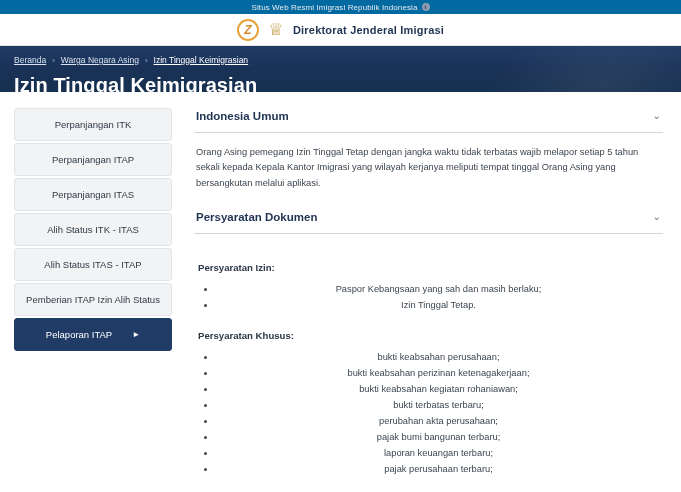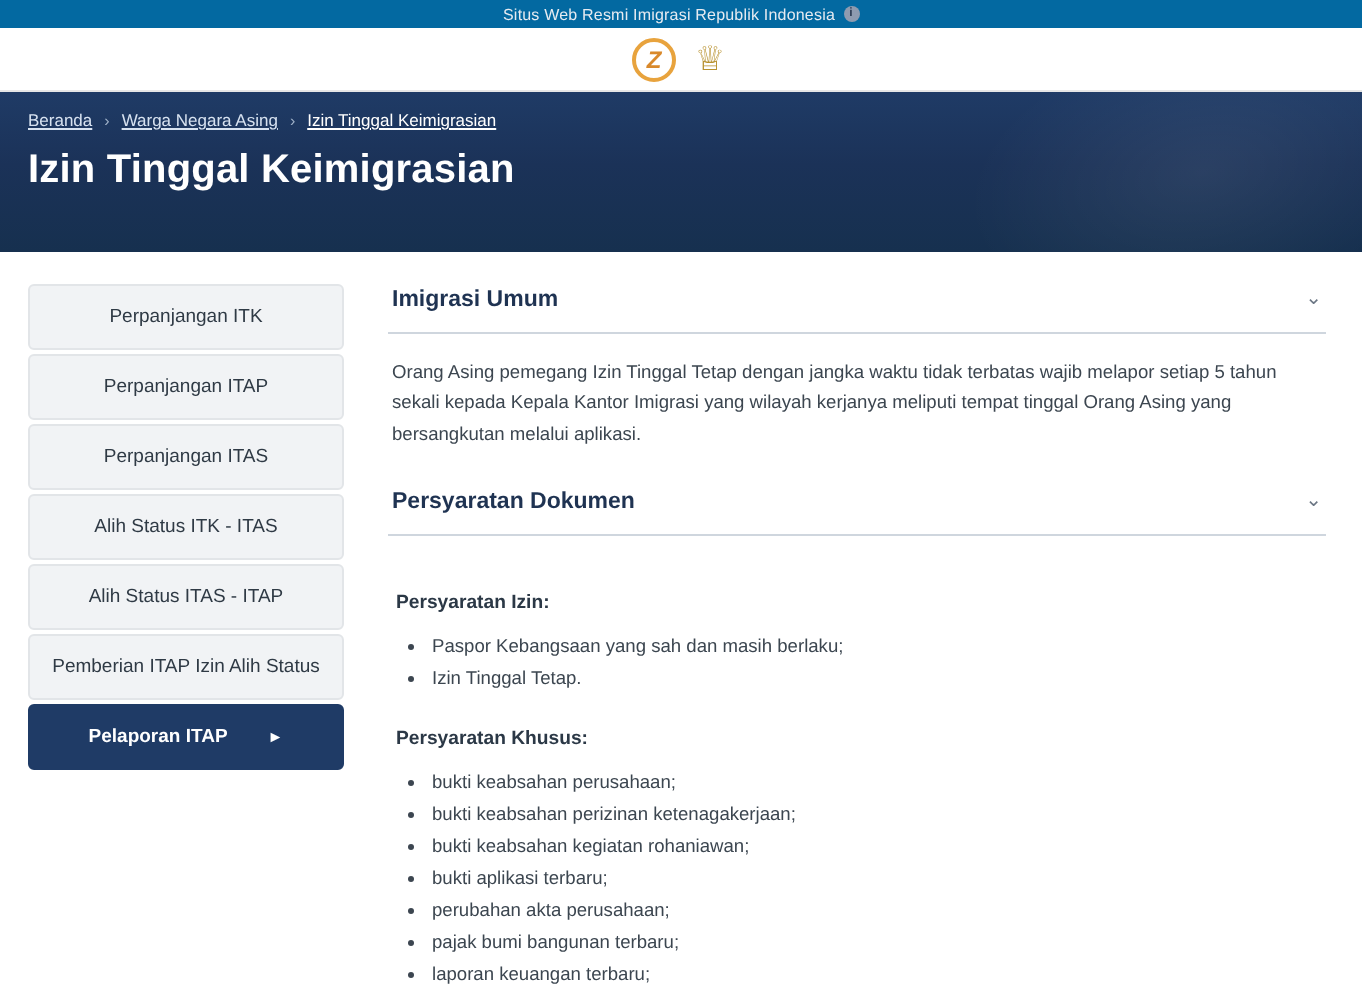--- a/index.html
+++ b/index.html
@@ -76,21 +76,21 @@
     color: #1f3352;
     font-weight: bold;
     letter-spacing: .2px;
   }
   
   .hero {
     background: linear-gradient(180deg, #1f3b66 0%, #1b3258 45%, #16304f 100%);
     position: relative;
     overflow: hidden;
     padding: 6px 0 0 0;
-    height: 80px;
+    height: 46px;
   }
   .hero:after {
     content: "";
     position: absolute;
     right: -40px; top: -30px;
     width: 240px; height: 140px;
     background: radial-gradient(ellipse at center, rgba(255,255,255,.07) 0%, rgba(255,255,255,0) 70%);
     transform: rotate(-12deg);
   }
   .breadcrumb {
@@ -139,21 +139,21 @@
     margin-bottom: 2px;
     cursor: pointer;
     display: flex;
     align-items: center;
     justify-content: center;
   }
   .side-item.active {
     background: #1f3b66;
     border-color: #1f3b66;
     color: #ffffff;
-    font-weight: bold;
+    font-weight: normal;
     gap: 20px;
   }
   .side-item .arrow {
     font-size: 8px;
     color: #ffffff;
   }
   .main {
     flex: 1;
     padding-left: 22px;
     padding-right: 4px;
@@ -190,37 +190,39 @@
   }
   ul.req {
     margin: 0 0 0 20px;
     padding: 0;
   }
   ul.req li {
     font-size: 9.3px;
     color: #3c4650;
     line-height: 1.72;
     list-style: disc;
+    text-align: center;
   }
 </style>
 </head>
 <body>
 
 <div class="gov-bar">
   <span>Situs Web Resmi Imigrasi Republik Indonesia</span>
   <span class="info-dot">i</span>
 </div>
 
 <div class="site-header">
   <div class="brand">
     <span class="logo-imigrasi">
       <span class="ring"></span>
       <span class="zt">Z</span>
     </span>
     <span class="logo-garuda">♕</span>
+    <span class="brand-text">Direktorat Jenderal Imigrasi</span>
   </div>
 </div>
 
 <div class="hero">
   <div class="breadcrumb">
     <a href="#">Beranda</a>
     <span class="sep">›</span>
     <a href="#">Warga Negara Asing</a>
     <span class="sep">›</span>
     <span class="crumb-current">Izin Tinggal Keimigrasian</span>
@@ -251,21 +253,21 @@
     </div>
     <div class="side-item active">
       <span>Pelaporan ITAP</span>
       <span class="arrow">►</span>
     </div>
   </div>
 
   <div class="main">
 
     <div class="panel-head">
-      <span class="ph-title">Imigrasi Umum</span>
+      <span class="ph-title">Indonesia Umum</span>
       <span class="chev">⌄</span>
     </div>
     <div class="panel-body">
       <p>Orang Asing pemegang Izin Tinggal Tetap dengan jangka waktu tidak terbatas wajib melapor setiap 5 tahun sekali kepada Kepala Kantor Imigrasi yang wilayah kerjanya meliputi tempat tinggal Orang Asing yang bersangkutan melalui aplikasi.</p>
     </div>
 
     <div class="panel-head">
       <span class="ph-title">Persyaratan Dokumen</span>
       <span class="chev">⌄</span>
     </div>
@@ -275,21 +277,21 @@
       <ul class="req">
         <li>Paspor Kebangsaan yang sah dan masih berlaku;</li>
         <li>Izin Tinggal Tetap.</li>
       </ul>
 
       <div class="section-sub">Persyaratan Khusus:</div>
       <ul class="req">
         <li>bukti keabsahan perusahaan;</li>
         <li>bukti keabsahan perizinan ketenagakerjaan;</li>
         <li>bukti keabsahan kegiatan rohaniawan;</li>
-        <li>bukti aplikasi terbaru;</li>
+        <li>bukti terbatas terbaru;</li>
         <li>perubahan akta perusahaan;</li>
         <li>pajak bumi bangunan terbaru;</li>
         <li>laporan keuangan terbaru;</li>
         <li>pajak perusahaan terbaru;</li>
 
       </ul>
 
     </div>
   </div>
 </div>

